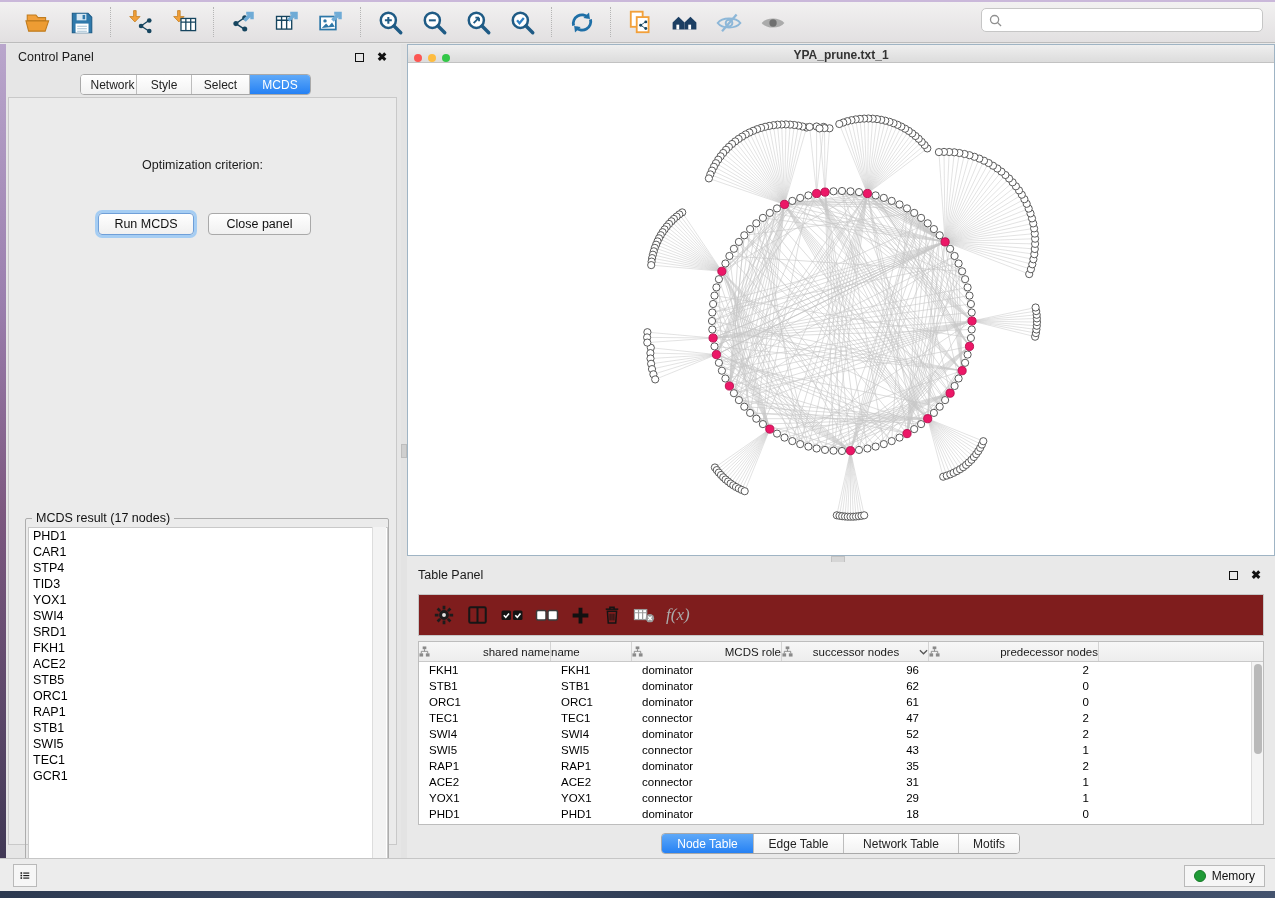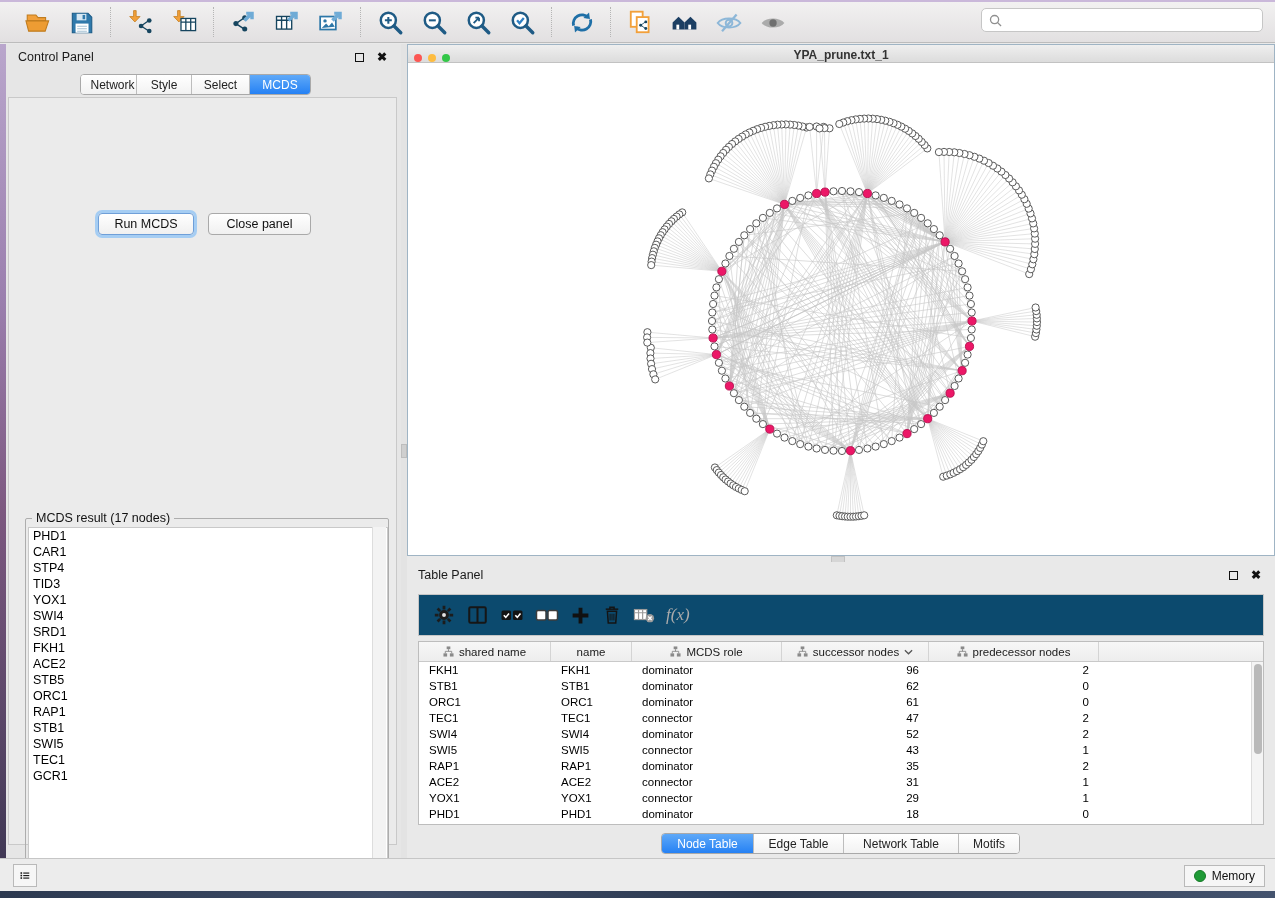--- a/index.html
+++ b/index.html
@@ -62,27 +62,27 @@
   .hsplit-grip{position:absolute;left:831px;top:556px;width:14px;height:7px;background:#d6d6d6;border:1px solid #c2c2c2;}
   
   .net-window{position:absolute;left:407px;top:44px;width:868px;height:512px;border:1px solid #9fb4c4;background:#fff;}
   .net-titlebar{height:18px;background:linear-gradient(#efefef,#dcdcdc);border-bottom:1px solid #c2c2c2;
      display:flex;align-items:flex-end;position:relative;}
   .tl{width:8px;height:8px;border-radius:50%;margin-left:6px;}
   .net-title{position:absolute;left:0;width:100%;text-align:center;font-size:12px;font-weight:bold;color:#333;}
   .net-canvas{position:absolute;left:0;top:19px;width:866px;height:491px;background:#fff;overflow:hidden;}
   
   .table-panel{position:absolute;left:407px;top:562px;width:868px;height:296px;background:#e9e9e9;}
-  .tp-toolbar{position:absolute;left:11px;top:32px;width:846px;height:42px;background:#0c4a6e;
+  .tp-toolbar{position:absolute;left:11px;top:32px;width:846px;height:42px;background:#7f1d1d;
      border:1px solid #c6c6c6;display:flex;align-items:center;gap:11px;padding:12px 14px;}
   .tp-btn{background:none;border:none;padding:0;display:flex;align-items:center;justify-content:center;height:26px;}
   .fx-label{font-family:"Liberation Serif",serif;font-style:italic;font-size:17px;color:#ababab;}
   .tbl{position:absolute;left:11px;top:79px;width:846px;height:184px;background:#fff;border:1px solid #bdbdbd;}
   .tbl-header{display:flex;height:20px;background:linear-gradient(#f7f7f7,#ededed);border-bottom:1px solid #c9c9c9;}
-  .th{display:flex;align-items:center;justify-content:center;gap:5px;font-size:11.5px;color:#1a1a1a;
+  .th{display:flex;align-items:center;justify-content:space-between;gap:5px;font-size:11.5px;color:#1a1a1a;
       border-right:1px solid #d4d4d4;overflow:hidden;}
   .th:last-child{border-right:none;}
   .tbl-body{position:relative;}
   .tr{display:flex;height:16px;align-items:center;}
   .td{font-size:11.5px;color:#000;padding:0 10px;white-space:nowrap;overflow:hidden;}
   .td.num{text-align:right;}
   .tbl-scroll{position:absolute;right:0;top:20px;width:12px;height:162px;background:#f4f4f4;border-left:1px solid #dcdcdc;}
   .tbl-thumb{position:absolute;left:1.5px;top:2px;width:8px;height:90px;background:#b9b9b9;border-radius:4px;}
   .tp-tabs{position:absolute;left:254px;top:271px;display:flex;height:21px;border:1px solid #a9a9a9;border-radius:4px;overflow:hidden;background:#fff;}
   
@@ -277,20 +277,21 @@
         </button>
       <button class="mini-btn">✖</button>
     </div>
     <div class="seg-tabs" id="cp-tabs">
         <div class="seg-tab" style="width: 56px; padding-left: 8px;">Network</div>
         <div class="seg-tab" style="width: 55px;">Style</div>
         <div class="seg-tab" style="width: 58px;">Select</div>
         <div class="seg-tab active" style="width: 60px;">MCDS</div>
       </div>
     <div class="cp-body">
+      <div class="opt-label">Optimization criterion:</div>
       <button class="cp-btn focus" style="left:89px;top:115px;width:96px;">Run MCDS</button>
       <button class="cp-btn" style="left:199px;top:115px;width:103px;">Close panel</button>
       <div class="result-group">
         <span class="result-legend">MCDS result (17 nodes)</span>
         <div class="result-list" id="result-list">
             <div class="result-item">PHD1</div>
             <div class="result-item">CAR1</div>
             <div class="result-item">STP4</div>
             <div class="result-item">TID3</div>
             <div class="result-item">YOX1</div>

